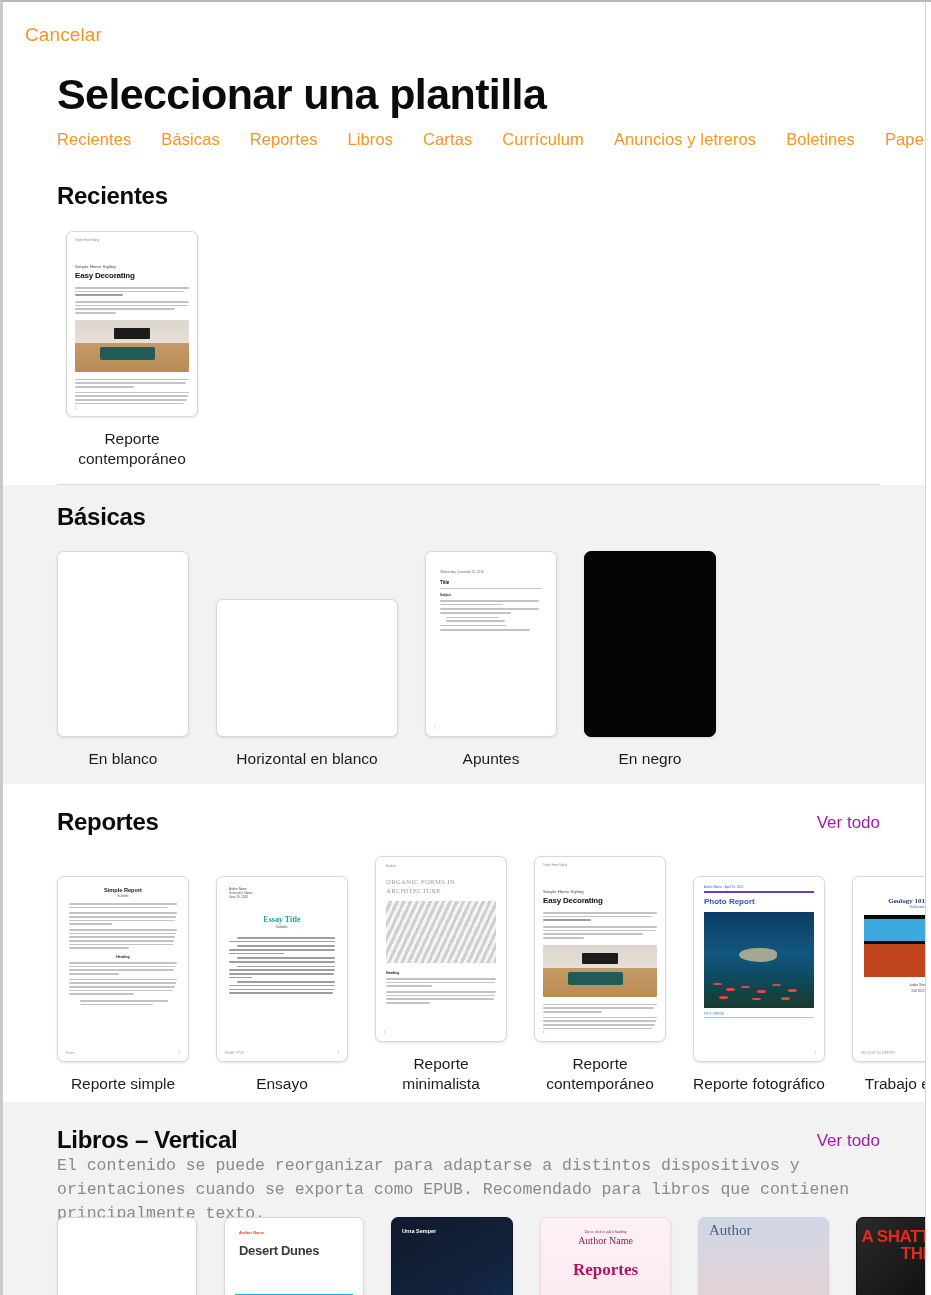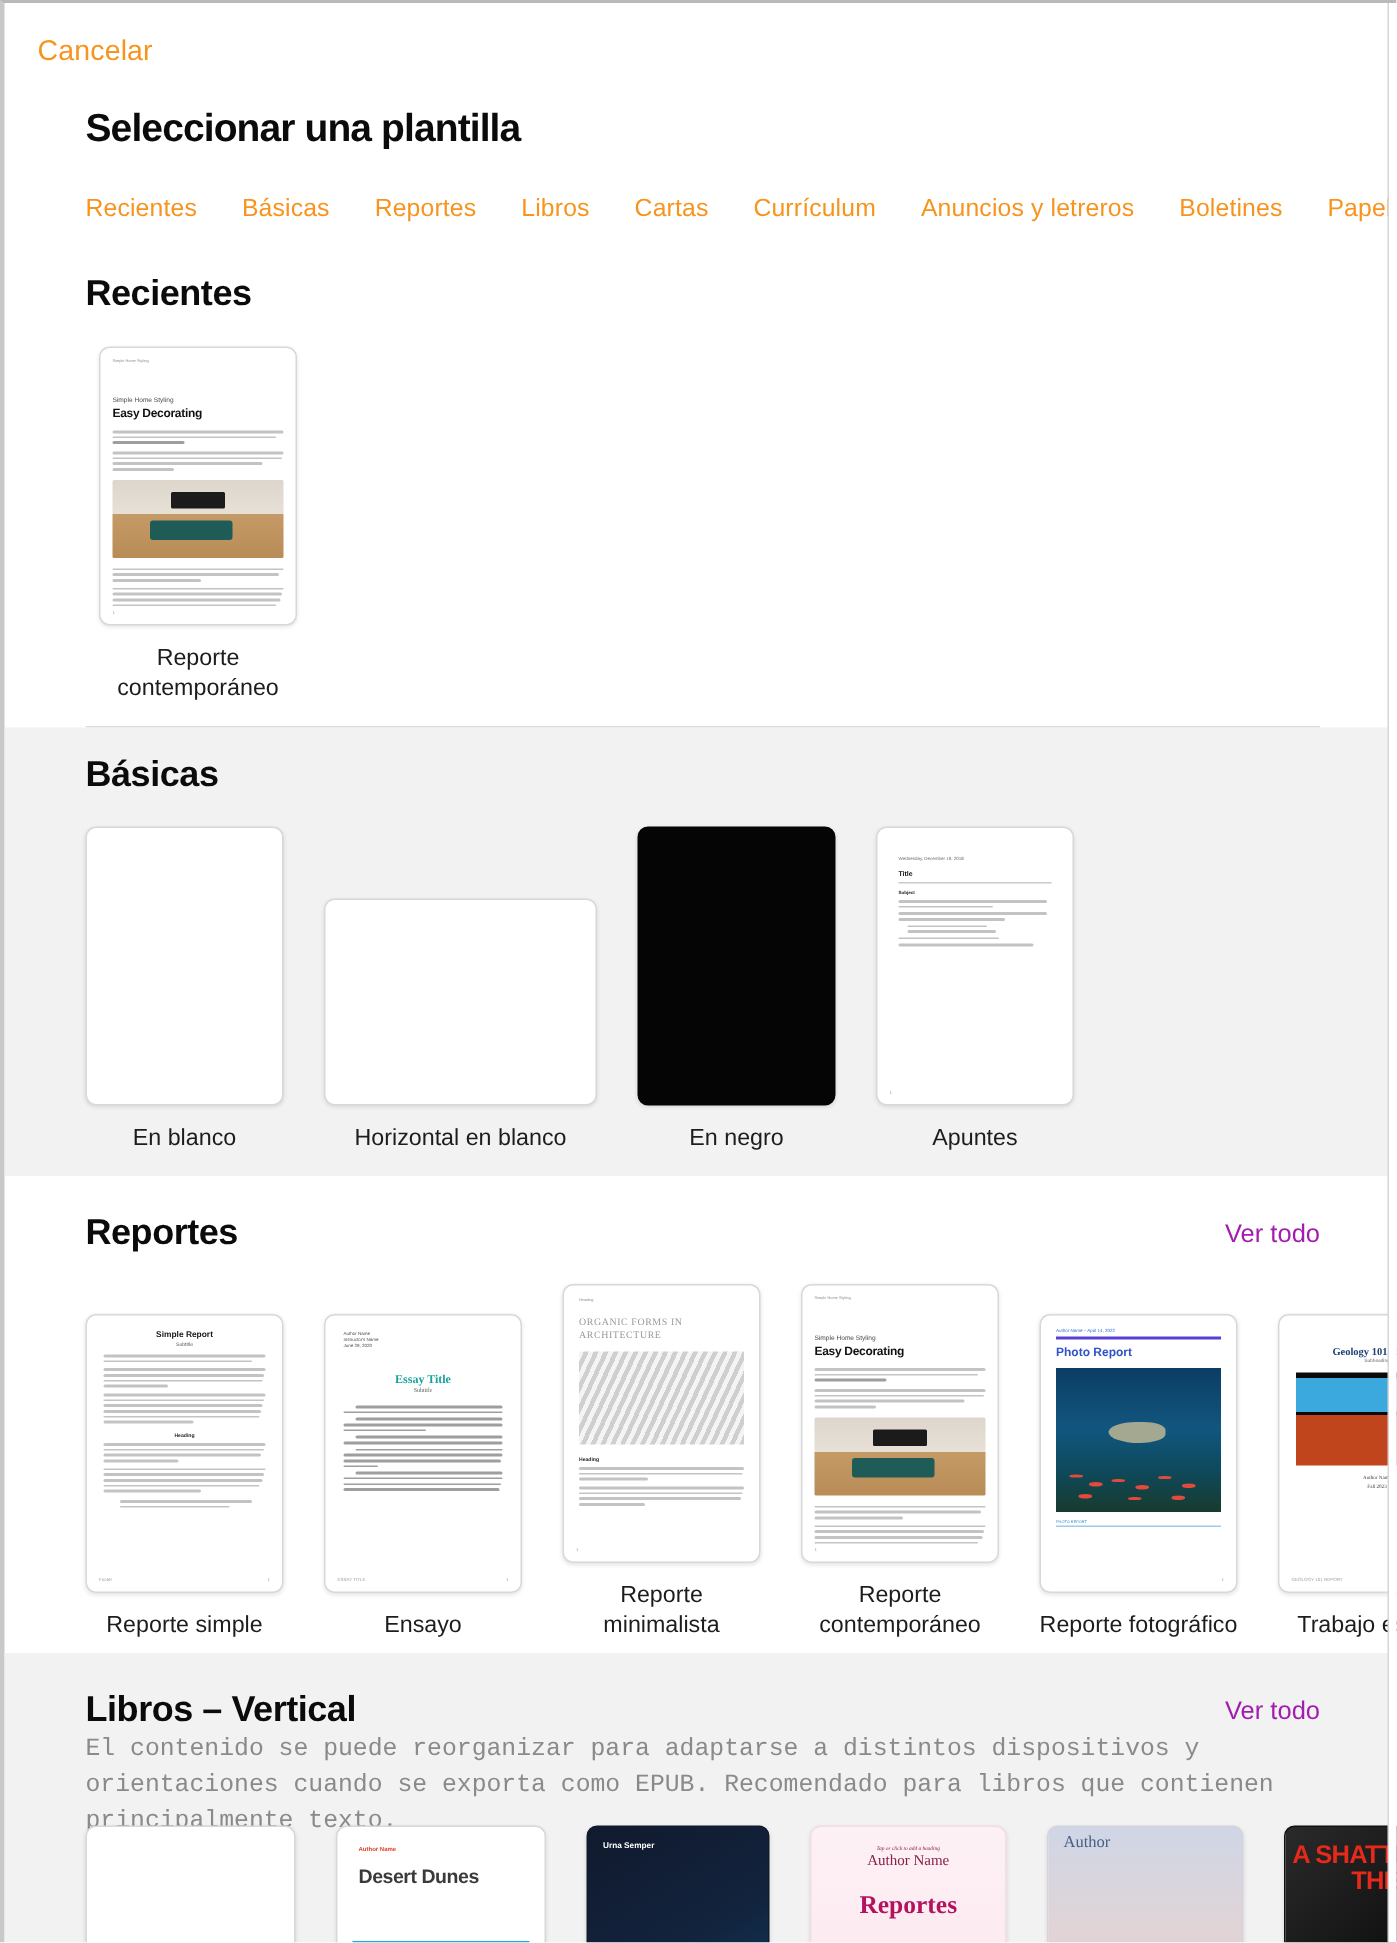--- a/index.html
+++ b/index.html
@@ -27,21 +27,21 @@
   }
 
   
   .cancel {
     position: absolute; left: 22px; top: 22px;
     font-size: 19px; color: #f7941e; letter-spacing: 0.1px;
     cursor: pointer;
   }
   .page-title {
     position: absolute; left: 54px; top: 68px;
-    font-size: 26px; font-weight: bold; color: #0b0b0b;
+    font-size: 43px; font-weight: bold; color: #0b0b0b;
     letter-spacing: -0.6px;
   }
   .tabbar {
     position: absolute; left: 54px; top: 128px;
     display: flex; align-items: baseline; gap: 30px;
     white-space: nowrap;
   }
   .tab {
     font-size: 16.5px; color: #f7941e; cursor: pointer; letter-spacing: 0.1px;
   }
@@ -152,21 +152,21 @@
     background:linear-gradient(to bottom,#12b0ef,#0b8fd8); }
   .urna { background: linear-gradient(150deg,#111a2e 0%, #12233d 45%, #0f4b7a 100%); }
   .urna .t { font-size:5.5px; font-weight:bold; color:#ffffff; padding:10px 10px 0; }
   .eternal { background: linear-gradient(to bottom,#fdf1f5 0%, #fbe3ec 100%); text-align:center; }
   .et-kick { font-family:"Liberation Serif",serif; font-style:italic; font-size:3.6px; color:#8a1f4a; padding-top:12px;}
   .et-auth { font-family:"Liberation Serif",serif; font-size:10px; color:#8a1f4a; margin-top:1px;}
   .et-big { font-family:"Liberation Serif",serif; font-weight:bold; font-size:17px; color:#b3135e; margin-top:14px;}
   .mem { background: linear-gradient(to bottom,#cfd6e6 0%, #e8d2cf 55%, #f2c9b4 100%); }
   .mem .t { font-family:"Liberation Serif",serif; font-weight:bold; font-size:15px;
     color:#1f3357; line-height:17px; padding:12px 0 0 10px; }
-  .mem .a { font-family:"Liberation Serif",serif; font-size:11px; color:#486084; padding-left:10px; margin-top:4px;}
+  .mem .a { font-family:"Liberation Serif",serif; font-size:15px; color:#486084; padding-left:10px; margin-top:4px;}
   .shatter { background: linear-gradient(135deg,#2a2a2a,#0c0c0c 60%); text-align:center; }
   .shatter .t { font-weight:bold; font-size:17px; color:#e5291b; line-height:17px; padding-top:10px; letter-spacing:-0.5px;}
 </style>
 </head>
 <body>
 
 <div class="window">
 
   <div class="cancel">Cancelar</div>
   <div class="page-title">Seleccionar una plantilla</div>
@@ -227,25 +227,20 @@
 
       <div class="cell">
         <div class="thumb" style="width:132px;height:186px;"></div>
         <div class="cap">En blanco</div>
       </div>
 
 
       <div class="cell">
         <div class="thumb" style="width:182px;height:138px;"></div>
         <div class="cap">Horizontal en blanco</div>
-      </div>
-
-      <div class="cell">
-        <div class="thumb" style="width:132px;height:186px;background:#050505;border-color:#050505;"></div>
-        <div class="cap">En negro</div>
       </div>
 
       <div class="cell">
         <div class="thumb" style="width:132px;height:186px;">
           <div class="doc" style="padding:18px 14px;">
             <div style="font-size:3px;color:#6e6e6e;">Wednesday, December 19, 2018</div>
             <div style="font-size:4.6px;font-weight:bold;color:#111;margin-top:6px;">Title</div>
             <div style="height:1px;background:#c9c9c9;margin-top:3px;"></div>
             <div style="font-size:3px;font-weight:bold;color:#222;margin-top:4px;">Subject</div>
             <div class="lines" style="margin-top:3px;">
@@ -255,20 +250,25 @@
                 <div class="ln" style="width:70%"></div>
               <div class="ln" style="width:52%;margin-top:3px;margin-left:6px"></div>
               <div class="ln" style="width:58%;margin-left:6px"></div>
               <div class="ln" style="width:66%;margin-top:3px"></div>
               <div class="ln" style="width:88%;margin-top:3px"></div>
             </div>
             <div class="pagenum">1</div>
           </div>
         </div>
         <div class="cap">Apuntes</div>
+      </div>
+
+      <div class="cell">
+        <div class="thumb" style="width:132px;height:186px;background:#050505;border-color:#050505;"></div>
+        <div class="cap">En negro</div>
       </div>
 
     </div>
   </div>
 
   <div class="section" style="top:782px;height:318px;">
     <div class="sec-head" style="top:24px;">Reportes</div>
     <div class="see-all" style="top:29px;">Ver todo</div>
 
     <div class="row" style="left:54px;top:72px;gap:27px;">

